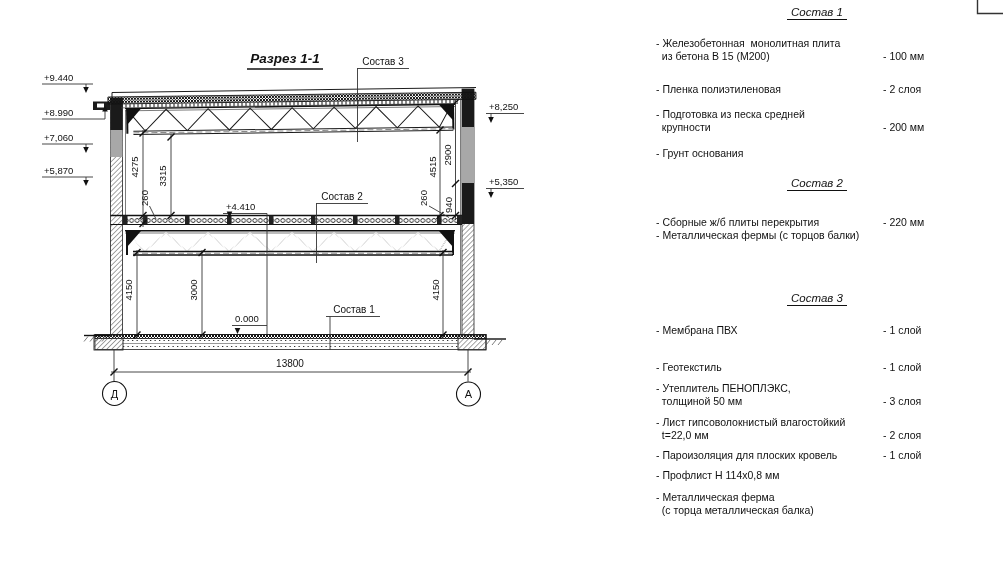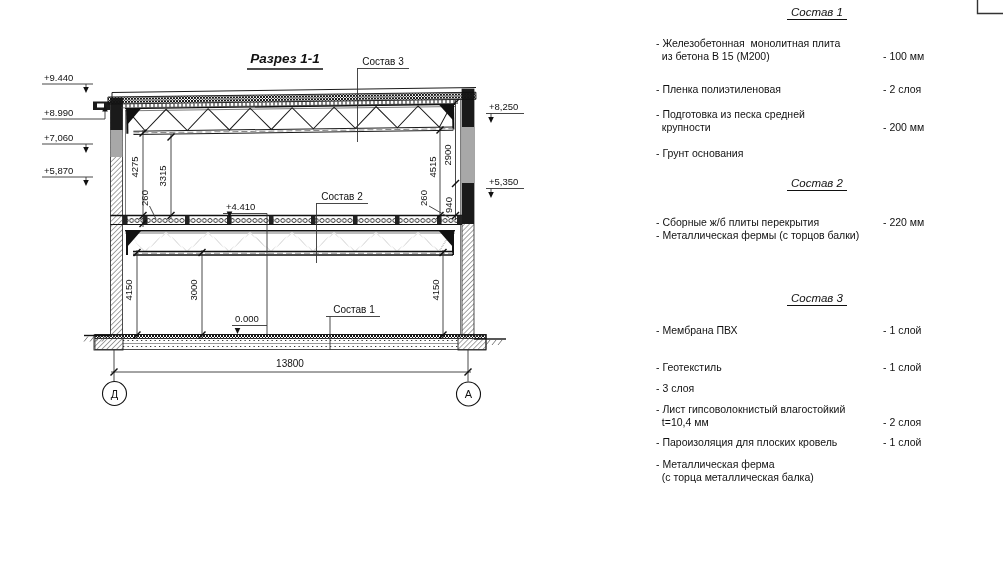--- a/index.html
+++ b/index.html
@@ -329,30 +329,36 @@
   </div>
   <div class="legend-item" style="margin-top:18px">
     <div class="li-name">- Мембрана ПВХ</div>
     <div class="li-qty">- 1 слой</div>
   </div>
   <div class="legend-item" style="margin-top:24px">
     <div class="li-name">- Геотекстиль</div>
     <div class="li-qty">- 1 слой</div>
   </div>
   <div class="legend-item" style="margin-top:8px">
+    <div class="li-name">- Утеплитель ПЕНОПЛЭКС,
+  толщиной 50 мм</div>
     <div class="li-qty">- 3 слоя</div>
   </div>
   <div class="legend-item" style="margin-top:8px">
     <div class="li-name">- Лист гипсоволокнистый влагостойкий
-  t=10,4 мм</div>
+  t=22,0 мм</div>
     <div class="li-qty">- 2 слоя</div>
   </div>
   <div class="legend-item" style="margin-top:7px">
     <div class="li-name">- Пароизоляция для плоских кровель</div>
     <div class="li-qty">- 1 слой</div>
+  </div>
+  <div class="legend-item" style="margin-top:7px">
+    <div class="li-name">- Профлист Н 114х0,8 мм</div>
+    <div class="li-qty"></div>
   </div>
   <div class="legend-item" style="margin-top:9px">
     <div class="li-name">- Металлическая ферма
   (с торца металлическая балка)</div>
     <div class="li-qty"></div>
   </div>
 
 </div>
 </div>
 

